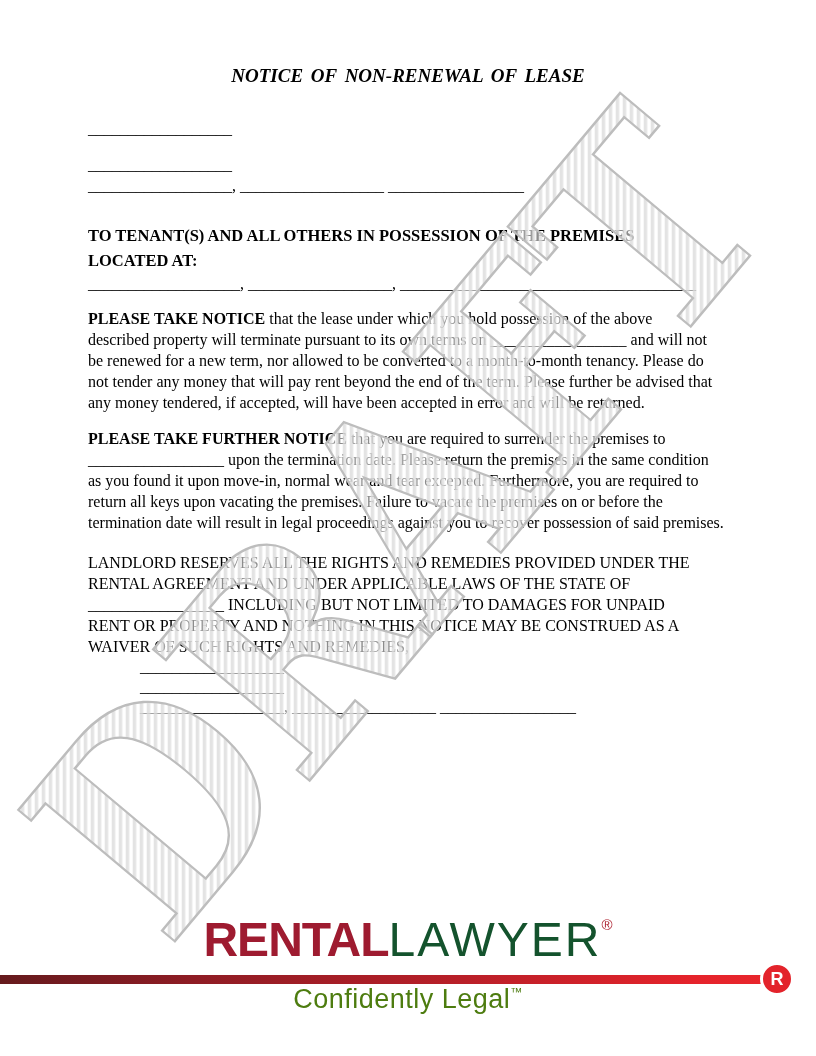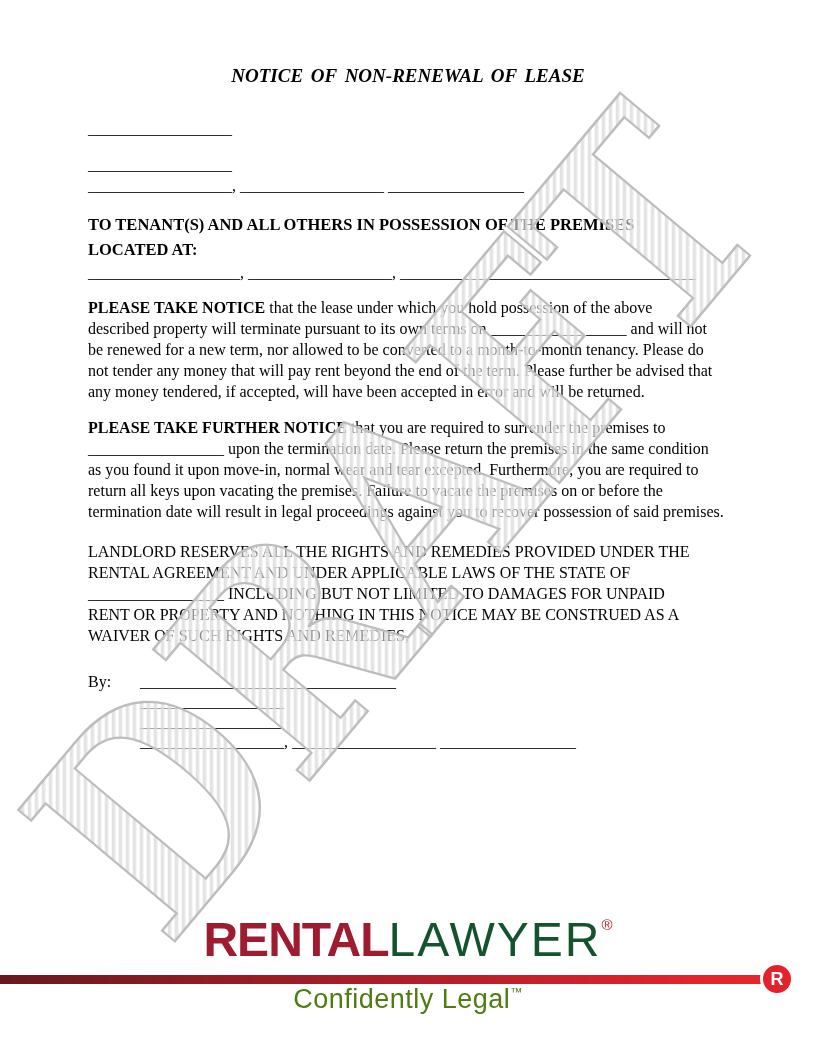--- a/index.html
+++ b/index.html
@@ -27,21 +27,21 @@
     font-size: 19px;
     word-spacing: 3px;
     line-height: 24px;
     margin: 0 40px 0 0;
   }
   .blank-line { line-height: 21px; white-space: pre-line; }
   .addr1 { margin-top: 30px; }
   .addr2 { margin-top: 15px; }
   .addr3 { margin-top: 0; }
   .recipient-heading {
-    margin-top: 16px;
+    margin-top: 27px;
     font-weight: bold;
     font-size: 16.5px;
     line-height: 25px;
     white-space: pre-line;
   }
   .premises-line { }
   .para {
     margin: 0;
     line-height: 21px;
     white-space: pre-line;
@@ -153,21 +153,20 @@
 return all keys upon vacating the premises. Failure to vacate the premises on or before the
 termination date will result in legal proceedings against you to recover possession of said premises.</span></p>
 
     <p class="para para-reservation">LANDLORD RESERVES ALL THE RIGHTS AND REMEDIES PROVIDED UNDER THE
 RENTAL AGREEMENT AND UNDER APPLICABLE LAWS OF THE STATE OF
 _________________ INCLUDING BUT NOT LIMITED TO DAMAGES FOR UNPAID
 RENT OR PROPERTY AND NOTHING IN THIS NOTICE MAY BE CONSTRUED AS A
 WAIVER OF SUCH RIGHTS AND REMEDIES,</p>
 
 
-    <div class="by-row"><span class="by-label">By:</span><span>________________________________</span></div>
     <div class="by-subline">__________________</div>
     <div class="by-subline">__________________</div>
     <div class="by-subline">__________________, __________________ _________________</div>
   </div>
 
   <svg class="watermark-svg" viewBox="0 0 816 1056" xmlns="http://www.w3.org/2000/svg" aria-hidden="true">
     <defs>
       <pattern id="hatch" width="7" height="7" patternUnits="userSpaceOnUse" patternTransform="rotate(50)">
         <rect width="7" height="7" fill="#ffffff" fill-opacity="0.55"></rect>
         <rect width="3.5" height="7" fill="#d9d9d9" fill-opacity="0.75"></rect>

